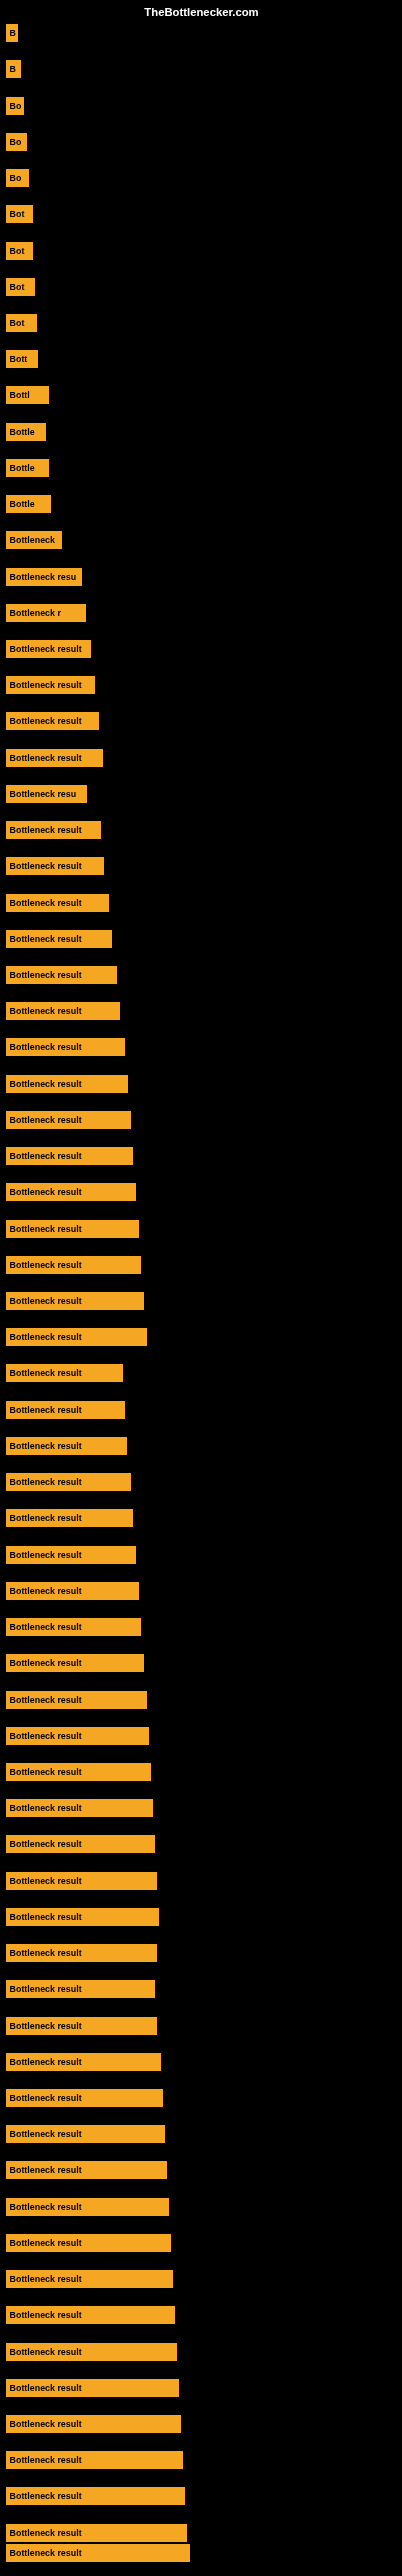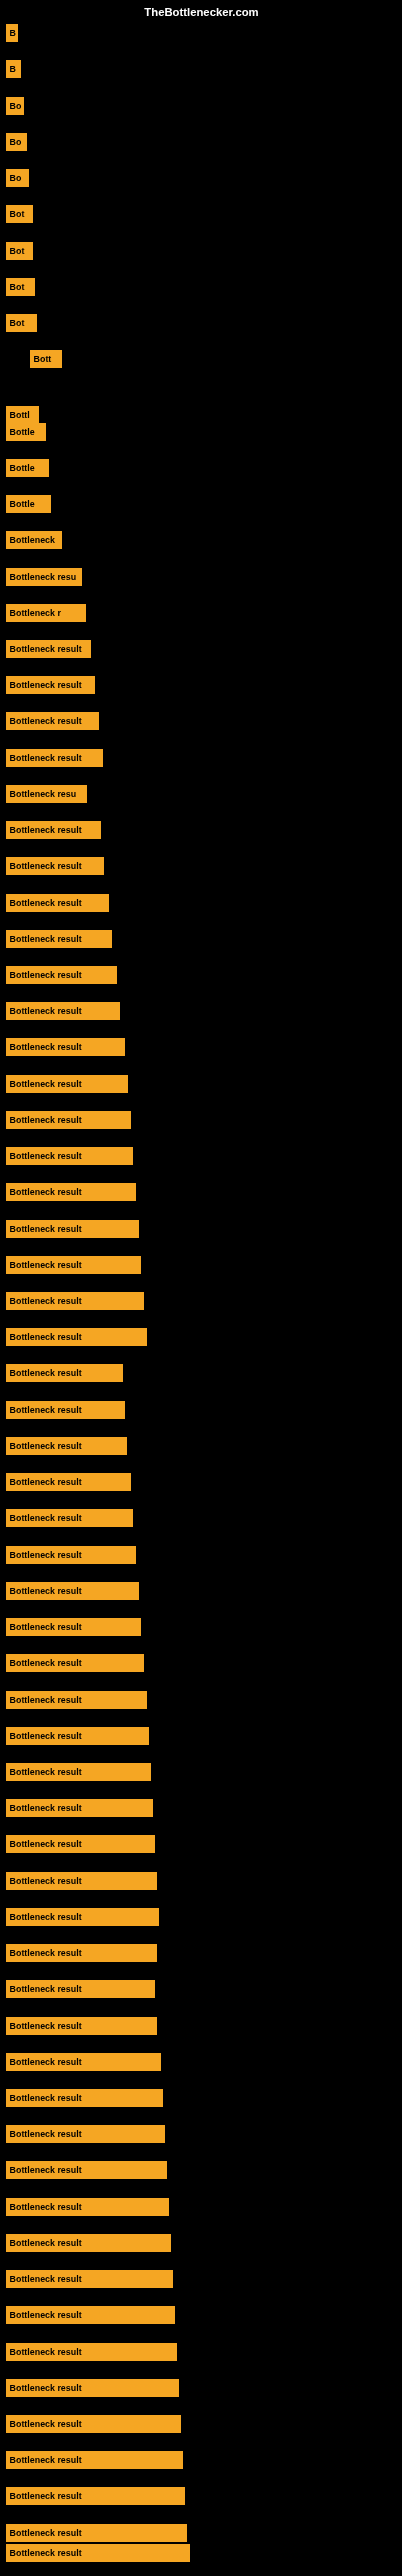--- a/index.html
+++ b/index.html
@@ -46,22 +46,22 @@
 
 <div class="bottleneck-bar" style="top: 24px; width: 11.3px;">B</div>
 <div class="bottleneck-bar" style="top: 60px; width: 14.5px;">B</div>
 <div class="bottleneck-bar" style="top: 97px; width: 17.7px;">Bo</div>
 <div class="bottleneck-bar" style="top: 133px; width: 21px;">Bo</div>
 <div class="bottleneck-bar" style="top: 169px; width: 22.5px;">Bo</div>
 <div class="bottleneck-bar" style="top: 205px; width: 27px;">Bot</div>
 <div class="bottleneck-bar" style="top: 242px; width: 27px;">Bot</div>
 <div class="bottleneck-bar" style="top: 278px; width: 29px;">Bot</div>
 <div class="bottleneck-bar" style="top: 314px; width: 31px;">Bot</div>
-<div class="bottleneck-bar" style="top: 350px; width: 32px; margin-left: 24px;">Bott</div>
-<div class="bottleneck-bar" style="top: 406px; width: 33px;">Bottl</div>
+<div class="bottleneck-bar" style="top: 350px; width: 32px;">Bott</div>
+<div class="bottleneck-bar" style="top: 386px; width: 43px;">Bottl</div>
 <div class="bottleneck-bar" style="top: 423px; width: 40px;">Bottle</div>
 <div class="bottleneck-bar" style="top: 459px; width: 43px;">Bottle</div>
 <div class="bottleneck-bar" style="top: 495px; width: 45px;">Bottle</div>
 <div class="bottleneck-bar" style="top: 531px; width: 56px;">Bottleneck</div>
 <div class="bottleneck-bar" style="top: 568px; width: 76px;">Bottleneck resu</div>
 <div class="bottleneck-bar" style="top: 604px; width: 80px;">Bottleneck r</div>
 <div class="bottleneck-bar" style="top: 640px; width: 85px;">Bottleneck result</div>
 <div class="bottleneck-bar" style="top: 676px; width: 89px;">Bottleneck result</div>
 <div class="bottleneck-bar" style="top: 712px; width: 93px;">Bottleneck result</div>
 <div class="bottleneck-bar" style="top: 749px; width: 97px;">Bottleneck result</div>

